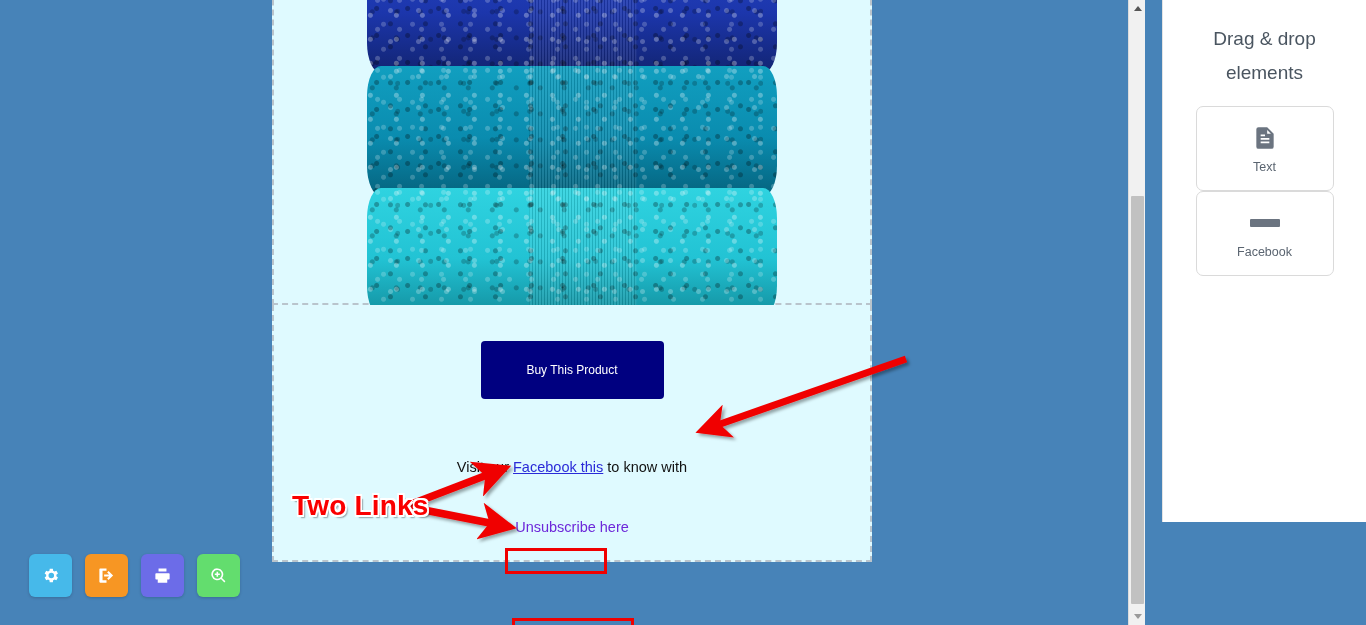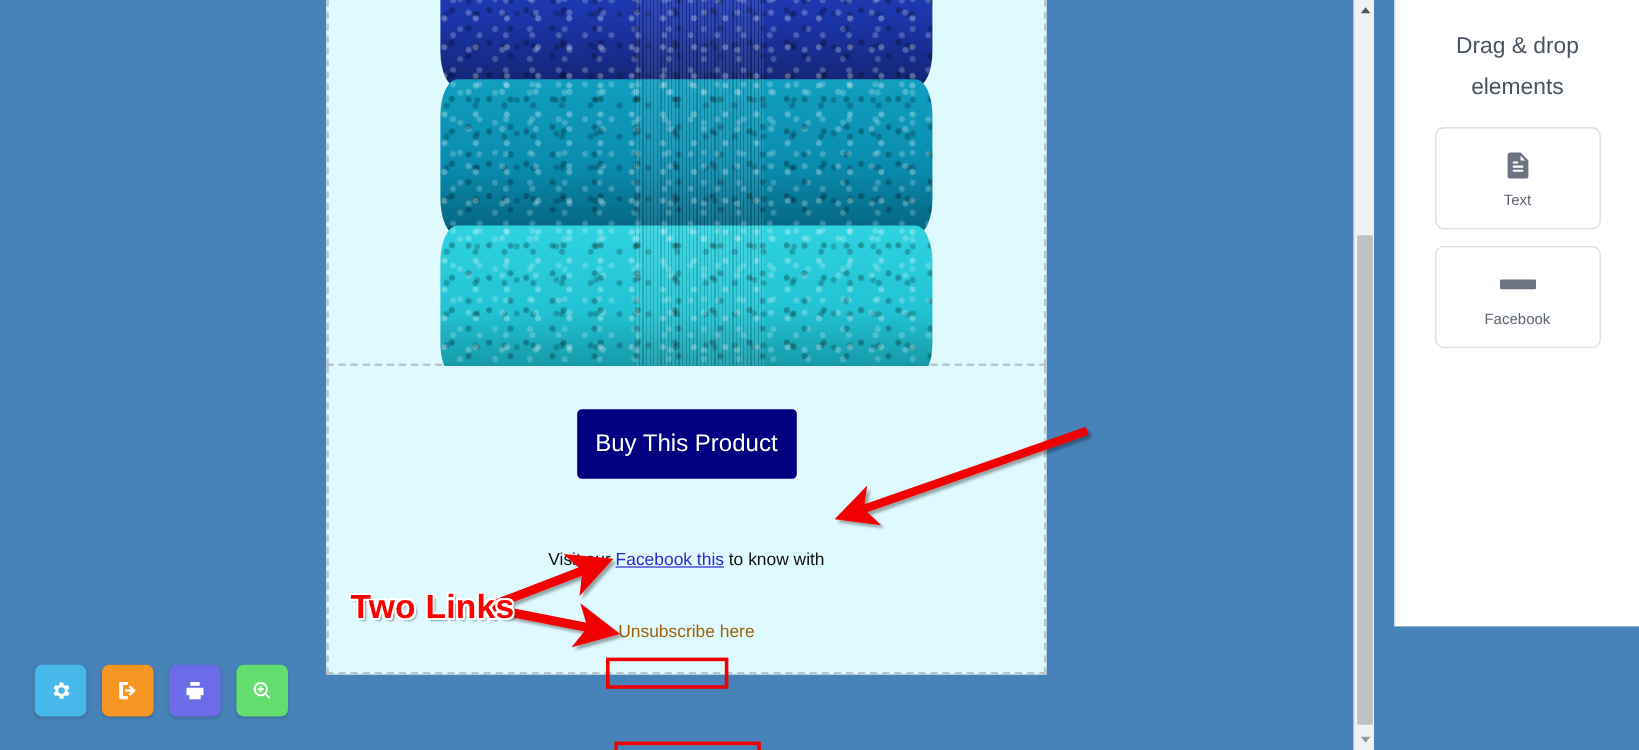--- a/index.html
+++ b/index.html
@@ -87,37 +87,37 @@
 
   
   #buy-button {
     display: block;
     width: 183px; height: 58px;
     margin: 0 auto;
     background: #000080;
     color: #ffffff;
     border: none; border-radius: 4px;
     font-family: "Liberation Sans", sans-serif;
-    font-size: 20px;
+    font-size: 12px;
     cursor: pointer;
   }
 
   
   #visit-row {
     margin-top: 61px;
     text-align: center;
     font-size: 14.5px;
     color: #111;
     line-height: 1;
   }
   #facebook-link { color: #2a2ad8; }
   #unsub-row { margin-top: 43px; text-align: center; }
   #unsubscribe-link {
     font-size: 14.5px;
-    color: #a16207;
+    color: #6d28d9;
     text-decoration: none;
   }
 
   
   .hl-box {
     position: absolute;
     border: 3px solid #f00000;
     pointer-events: none;
   }
   #hl-facebook { left: 231px; top: 243px; width: 102px; height: 26px; }
@@ -204,21 +204,21 @@
     border-left: 1px solid #e3e3e3;
   }
   #sidebar-title {
     margin: 22px 18px 0;
     text-align: center;
     font-size: 19px;
     font-weight: normal;
     color: #4a5560;
     line-height: 34px;
   }
-  #sidebar-list { margin-top: 16px; display: flex; flex-direction: column; align-items: center; gap: 14px; }
+  #sidebar-list { margin-top: 16px; display: flex; flex-direction: column; align-items: center; }
   .element-card {
     width: 138px; height: 85px;
     background: #fff;
     border: 1px solid #dadada;
     border-radius: 7px;
     display: flex; flex-direction: column;
     align-items: center; justify-content: center;
     gap: 7px;
     cursor: grab;
   }

